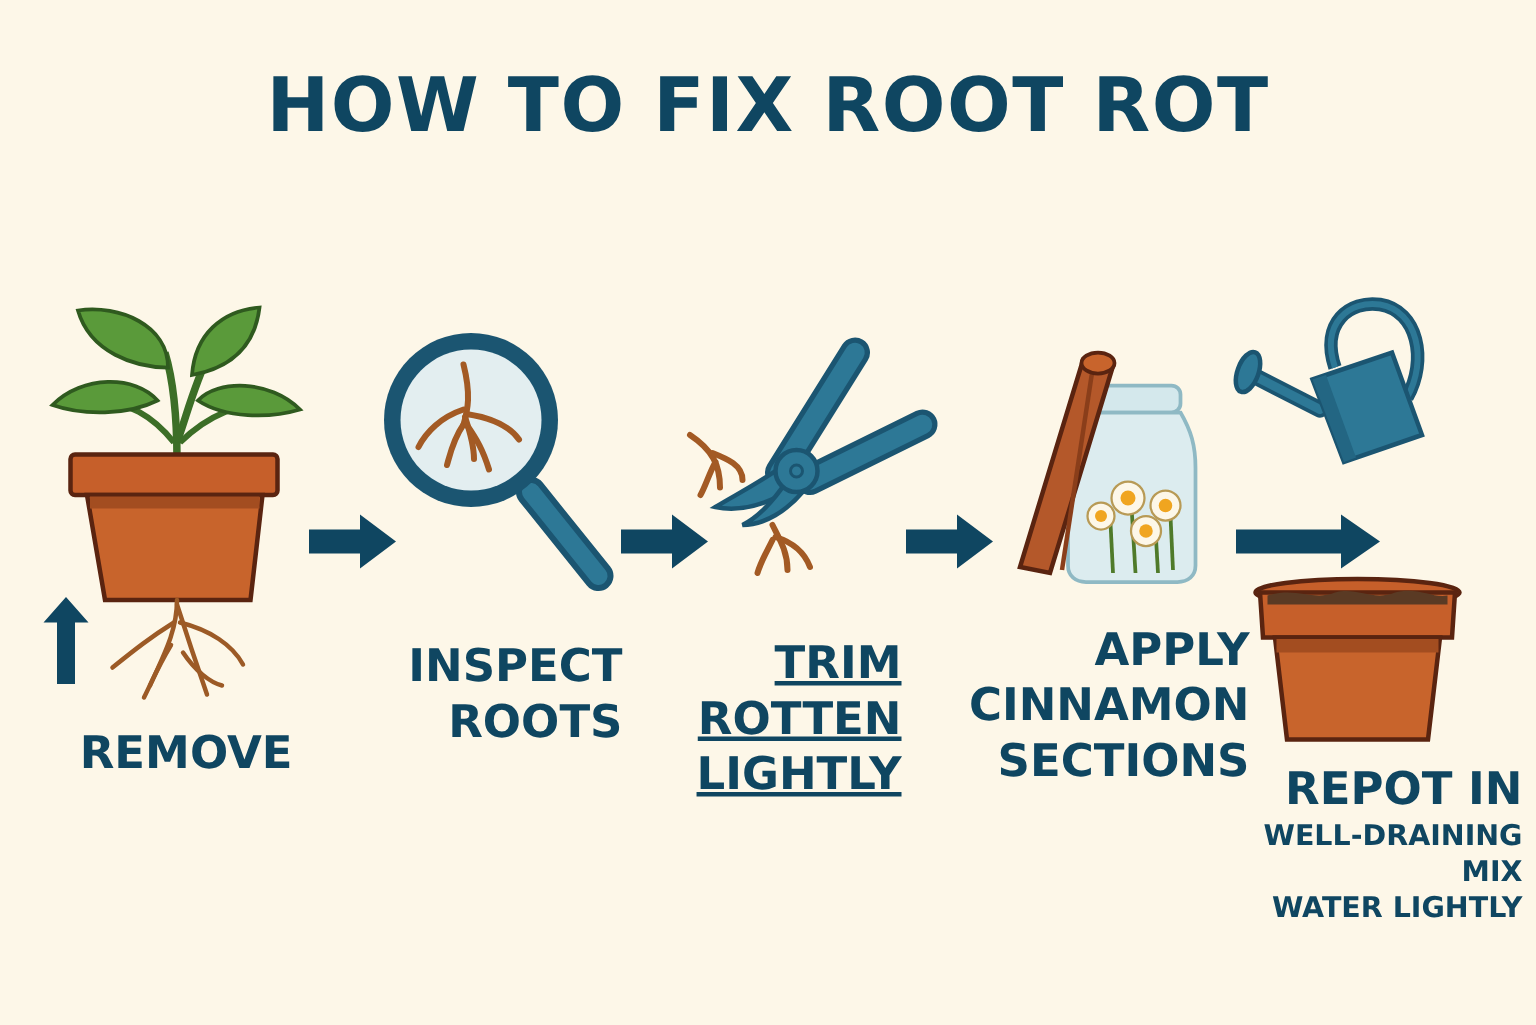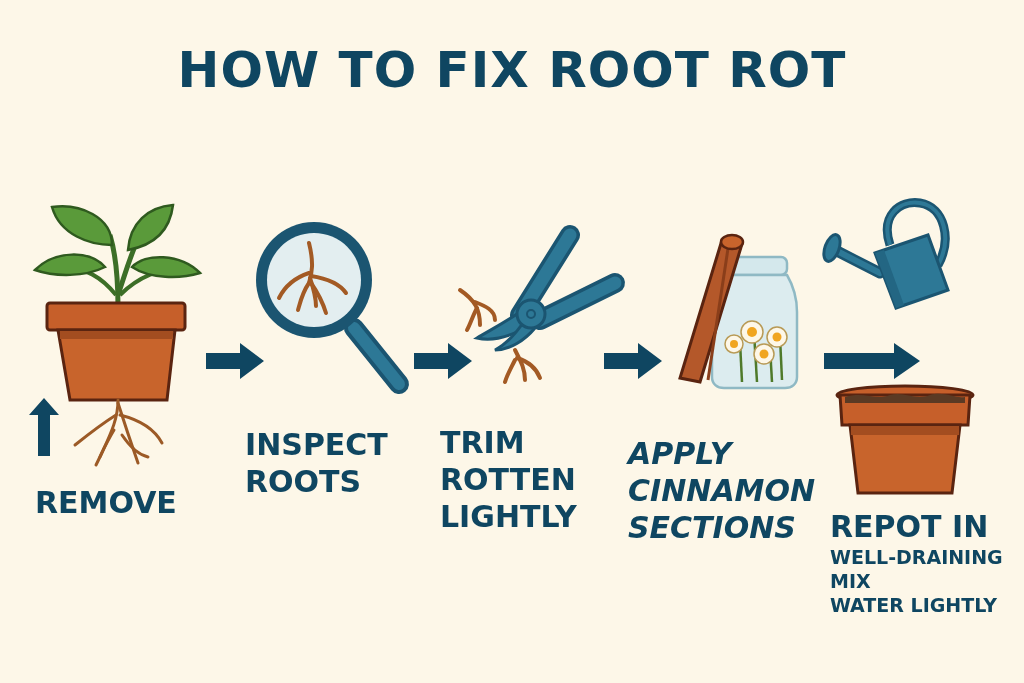--- a/index.html
+++ b/index.html
@@ -9,21 +9,21 @@
     font-family:"DejaVu Sans", "Liberation Sans", sans-serif;
     position:relative;
   }
   .title {
     position:absolute; left:0; top:40px; width:1024px;
     text-align:center; color:#0f4661; font-weight:bold;
     font-size:50px; line-height:60px; letter-spacing:1px;
   }
   .title div { white-space:nowrap; }
   .label {
-    position:absolute; color:#0f4661; font-weight:bold; text-align:left;
+    position:absolute; color:#0f4661; font-weight:bold; text-align:right;
     font-size:30px; line-height:37px; white-space:nowrap;
   }
   .label .small { font-size:19px; line-height:24px; display:block; }
   .icon { position:absolute; }
   svg { display:block; overflow:visible; }
 </style>
 </head>
 <body>
 
 <div class="title">
@@ -184,27 +184,27 @@
 
 <div class="label" style="left:35px;top:484px;width:160px;">
   <div>REMOVE</div>
 </div>
 
 <div class="label" style="left:245px;top:426px;width:170px;">
   <div>INSPECT</div>
   <div>ROOTS</div>
 </div>
 
-<div class="label" style="left:440px;top:424px;width:180px;">
+<div class="label" style="left:421px;top:424px;width:180px;text-decoration:underline;">
   <div>TRIM</div>
   <div>ROTTEN</div>
   <div>LIGHTLY</div>
 </div>
 
-<div class="label" style="left:628px;top:435px;width:205px;font-style:italic;">
+<div class="label" style="left:628px;top:415px;width:205px;">
   <div>APPLY</div>
   <div>CINNAMON</div>
   <div>SECTIONS</div>
 </div>
 
 <div class="label" style="left:830px;top:508px;width:185px;">
   <div>REPOT IN</div>
   <span class="small">WELL-DRAINING</span>
   <span class="small">MIX</span>
   <span class="small">WATER LIGHTLY</span>

